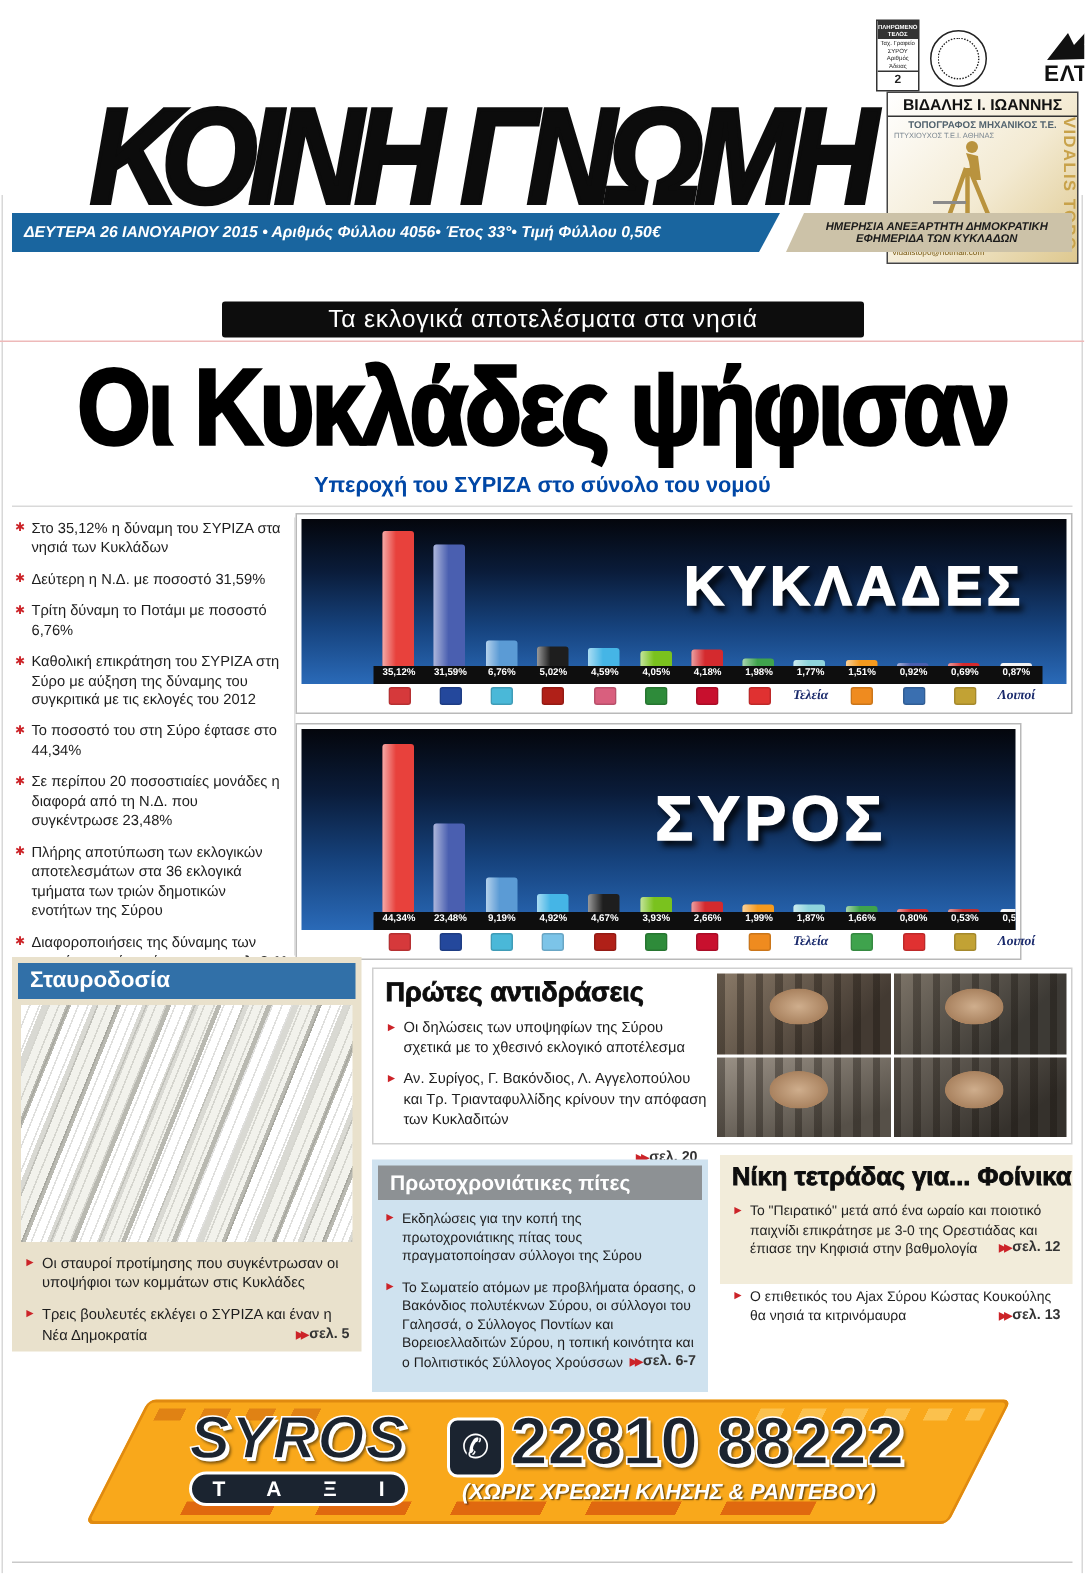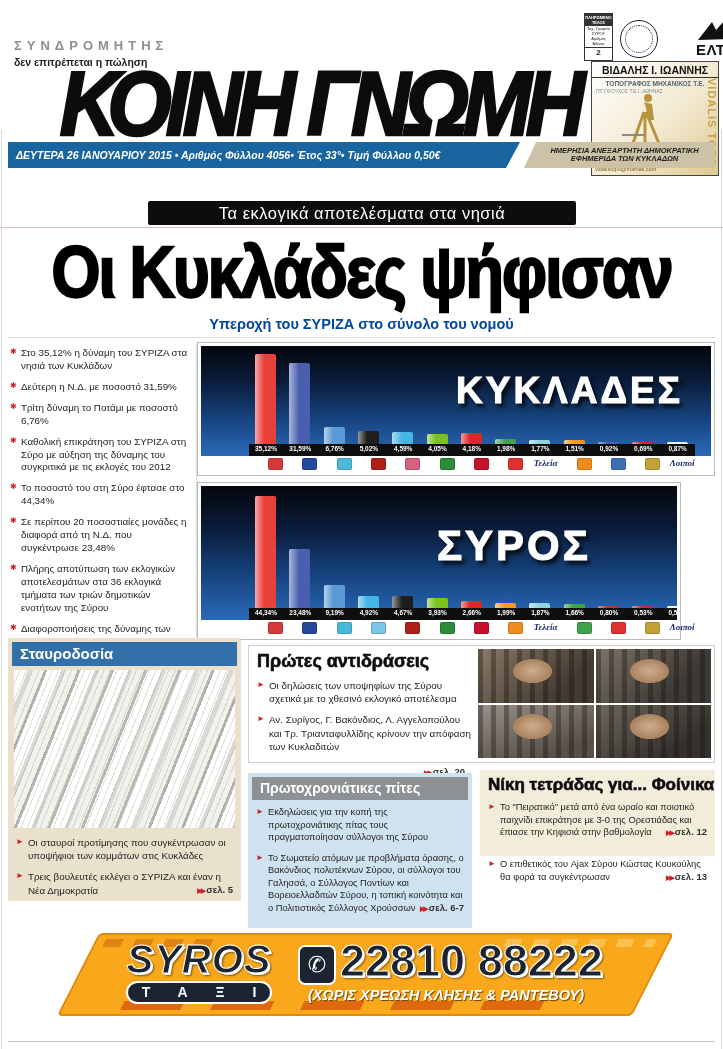--- a/index.html
+++ b/index.html
@@ -63,21 +63,21 @@
       text-shadow:3px 4px 4px rgba(0,0,0,.85);-webkit-text-stroke:1px #fff;}
   .ct0{right:28px;top:24px;font-size:37px;}
   .ct1{right:86px;top:36px;font-size:42px;}
   .bars{position:absolute;left:0;right:0;top:0;bottom:12px;}
   .bar{position:absolute;bottom:0;border-radius:2px 2px 0 0;}
   .bar::after{content:"";position:absolute;left:0;top:0;bottom:0;width:45%;border-radius:2px 0 0 0;
       background:linear-gradient(90deg,rgba(255,255,255,.55),rgba(255,255,255,0));}
   .strip{position:absolute;left:48px;width:446px;height:12px;bottom:0;background:#0e0e0e;}
   .pct{position:absolute;top:1px;width:34px;text-align:center;color:#fff;font-size:6.5px;font-weight:bold;}
   .legend{position:relative;height:16px;background:#fff;}
-  .leg-slot{position:absolute;top:2px;width:34px;display:flex;align-items:center;justify-content:flex-end;}
+  .leg-slot{position:absolute;top:2px;width:34px;display:flex;align-items:center;justify-content:center;}
   .leg-sq{display:inline-block;width:13px;height:10px;border-radius:2px;border:1px solid rgba(0,0,0,.15);}
   .leg-text{font-family:"Liberation Serif", serif;font-style:italic;font-weight:bold;font-size:9px;color:#1a2a6c;white-space:nowrap;}
   
   .secbullet{position:relative;padding-left:12px;font-size:9.8px;line-height:1.35;color:#1e1e1e;margin-bottom:8px;}
   .secbullet .tri{position:absolute;left:0;top:1px;color:#cc2328;font-size:8px;}
   .pageref{font-size:9.5px;font-weight:bold;color:#333;white-space:nowrap;}
   .pageref .arr{color:#cc2328;font-size:7px;letter-spacing:-2px;margin-right:2px;}
   .stavro{position:absolute;left:8px;top:638px;width:233px;height:263px;background:#e9e1cc;}
   .stavro .hdr{margin:4px;background:#3170a8;color:#fff;font-weight:bold;font-size:15px;
       padding:3px 0 4px 8px;}
@@ -134,24 +134,20 @@
       text-shadow:1px 1px 1px rgba(0,0,0,.6);white-space:nowrap;}
   .bottom-rule{position:absolute;left:8px;top:1041px;width:707px;height:1px;background:#c9c9c9;}
 </style>
 </head>
 <body>
 
 <div id="page">
   <div class="edge" style="left:1px"></div>
   <div class="edge" style="left:721px"></div>
 
-  <div class="subscriber">
-    <div class="l1">ΣΥΝΔΡΟΜΗΤΗΣ</div>
-    <div class="l2">δεν επιτρέπεται η πώληση</div>
-  </div>
   <div class="paper-title">ΚΟΙΝΗ ΓΝΩΜΗ</div>
 
   <div class="postage">
     <div class="hd">ΠΛΗΡΩΜΕΝΟ ΤΕΛΟΣ</div>
     <div>Ταχ. Γραφείο</div>
     <div>ΣΥΡΟΥ</div>
     <div>Αριθμός Άδειας</div>
     <div class="num">2</div>
   </div>
   <div class="roundstamp"></div>
@@ -403,21 +399,21 @@
     <div class="title">Νίκη τετράδας για... Φοίνικα</div>
     <div class="blts">
       <div class="secbullet"><span class="tri">►</span><span>Το "Πειρατικό" μετά από ένα ωραίο και ποιοτικό παιχνίδι επικράτησε με 3-0 της Ορεστιάδας και έπιασε την Κηφισιά στην βαθμολογία</span>
         <span class="pageref" style="float:right"><span class="arr">▶▶</span><span>σελ. 12</span></span>
       </div>
     </div>
   </div>
 
   <div class="aekbox">
     <div class="blts">
-      <div class="secbullet"><span class="tri">►</span><span>Ο επιθετικός του Ajax Σύρου Κώστας Κουκούλης θα φορά τα συγκέντρωσαν</span>
+      <div class="secbullet"><span class="tri">►</span><span>Ο επιθετικός του Ajax Σύρου Κώστας Κουκούλης θα νησιά τα κιτρινόμαυρα</span>
         <span class="pageref" style="float:right"><span class="arr">▶▶</span><span>σελ. 13</span></span>
       </div>
     </div>
   </div>
 
   <div class="taxi">
     <div class="deco1"></div>
     <div class="deco2"></div>
     <div class="deco3"></div>
     <div class="taxi-inner">

